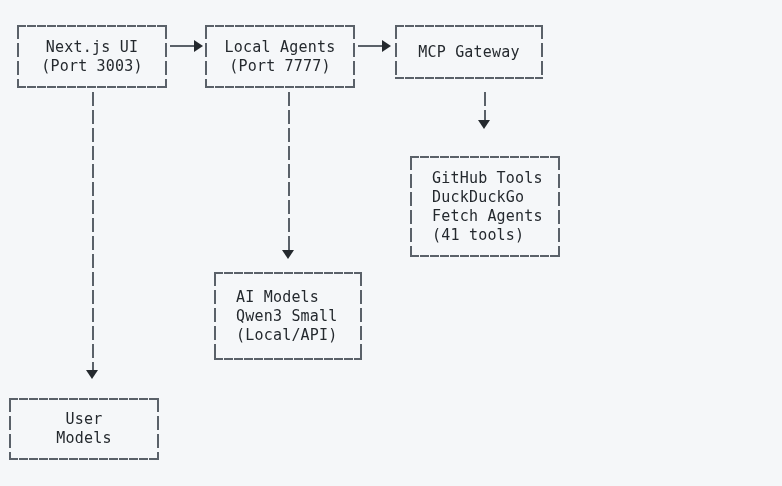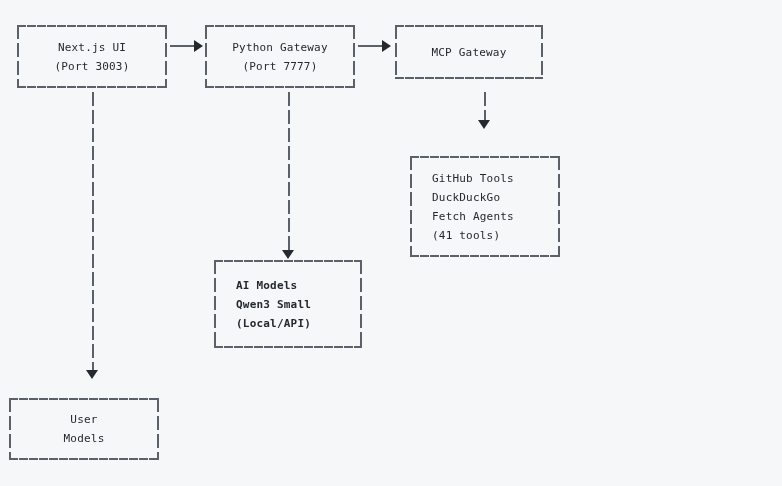--- a/index.html
+++ b/index.html
@@ -62,21 +62,21 @@
   }
   .node .edge-left { left: 0; }
   .node .edge-right { right: 0; }
 
   .node-text {
     position: absolute;
     inset: 0;
     display: flex;
     flex-direction: column;
     justify-content: center;
-    font-size: 11px;
+    font-size: 15px;
     line-height: 19px;
     letter-spacing: 0.2px;
     white-space: pre;
   }
   .node-text.align-center { align-items: center; }
   .node-text.align-left   { align-items: flex-start; padding-left: 22px; }
 
   .node-line { display: block; }
 
   
@@ -132,21 +132,21 @@
 
   <div class="hline" style="left:170px; top:45px; width:26px;"></div>
   <div class="arrow-right" style="left:194px; top:40px;"></div>
 
   <div class="node" style="left:205px; top:25px; width:150px; height:63px;">
     <div class="edge-top"></div>
     <div class="edge-bottom"></div>
     <div class="edge-left"></div>
     <div class="edge-right"></div>
     <div class="node-text align-center">
-      <span class="node-line">Python Gateway</span>
+      <span class="node-line">Local Agents</span>
       <span class="node-line">(Port 7777)</span>
     </div>
   </div>
 
   <div class="hline" style="left:358px; top:45px; width:26px;"></div>
   <div class="arrow-right" style="left:382px; top:40px;"></div>
 
   <div class="node" style="left:395px; top:25px; width:148px; height:54px;">
     <div class="edge-top"></div>
     <div class="edge-bottom"></div>
@@ -169,21 +169,21 @@
       <span class="node-line">GitHub Tools</span>
       <span class="node-line">DuckDuckGo</span>
       <span class="node-line">Fetch Agents</span>
       <span class="node-line">(41 tools)</span>
     </div>
   </div>
 
   <div class="vline" style="left:288px; top:92px; height:158px;"></div>
   <div class="arrow-down" style="left:282px; top:250px;"></div>
 
-  <div class="node" style="left:214px; top:260px; width:148px; height:88px;font-weight:bold;">
+  <div class="node" style="left:214px; top:272px; width:148px; height:88px;">
     <div class="edge-top"></div>
     <div class="edge-bottom"></div>
     <div class="edge-left"></div>
     <div class="edge-right"></div>
     <div class="node-text align-left">
       <span class="node-line">AI Models</span>
       <span class="node-line">Qwen3 Small</span>
       <span class="node-line">(Local/API)</span>
     </div>
   </div>

